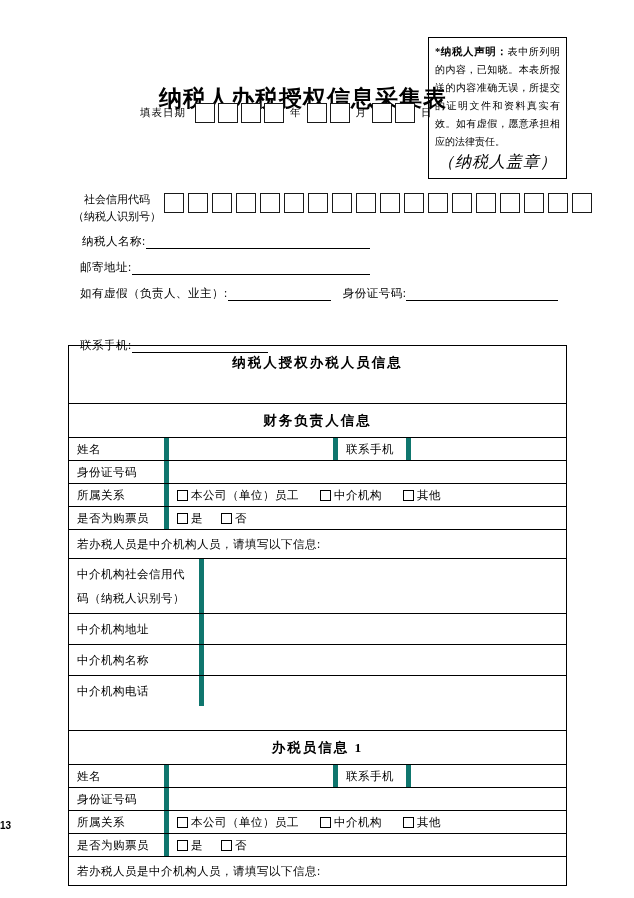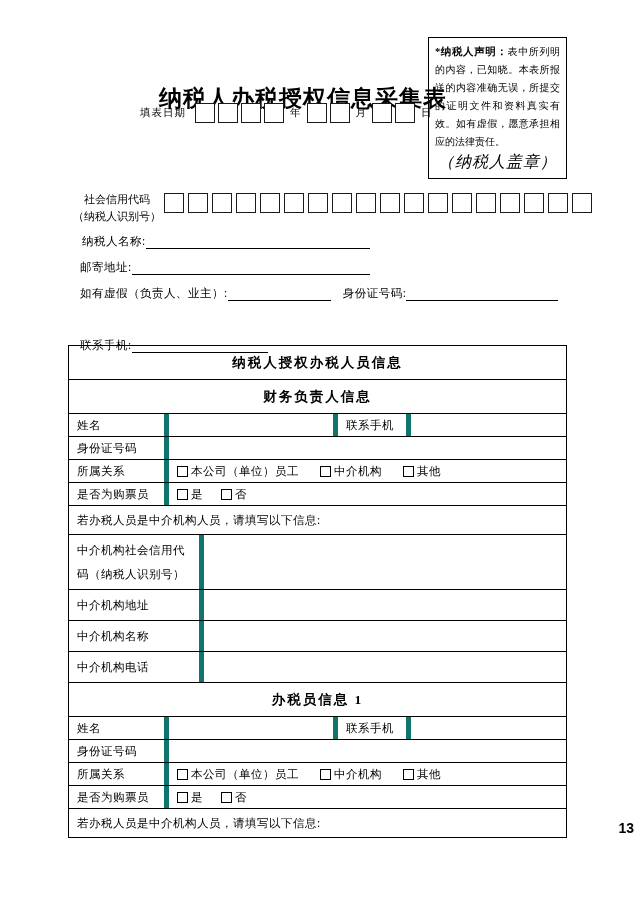--- a/index.html
+++ b/index.html
@@ -97,21 +97,21 @@
     position: absolute;
     left: 68px; top: 345px;
     width: 499px;
     border: 1px solid #000;
     font-size: 11.5px;
     letter-spacing: 0.5px;
   }
   .trow { display: flex; align-items: stretch; border-top: 1px solid #000; }
   .trow:first-child { border-top: none; }
   .r-title { min-height: 33px; }
-  .r-head  { min-height: 34px; }
+  .r-head  { min-height: 34px; margin-top: 24px; }
   .r-std   { min-height: 23px; }
   .r-note  { min-height: 29px; }
   .r-tall  { min-height: 36px; }
   .thead {
     justify-content: center;
     align-items: center;
     font-weight: bold;
     font-size: 13.5px;
     letter-spacing: 2px;
   }
@@ -137,22 +137,22 @@
     border: 1px solid #000;
     background: #fff;
     margin-right: 3px;
     flex: none;
   }
 
   
   .page-num {
     position: absolute;
     left: 0; top: 820px; width: 634px;
-    text-align: right;
-    font-size: 14px;
+    text-align: left;
+    font-size: 10px;
     font-weight: bold;
     font-family: "Liberation Sans", "DejaVu Sans", sans-serif;
   }
 </style>
 </head>
 <body>
 
 <div class="page">
 
   <div class="doc-title">纳税人办税授权信息采集表</div>

